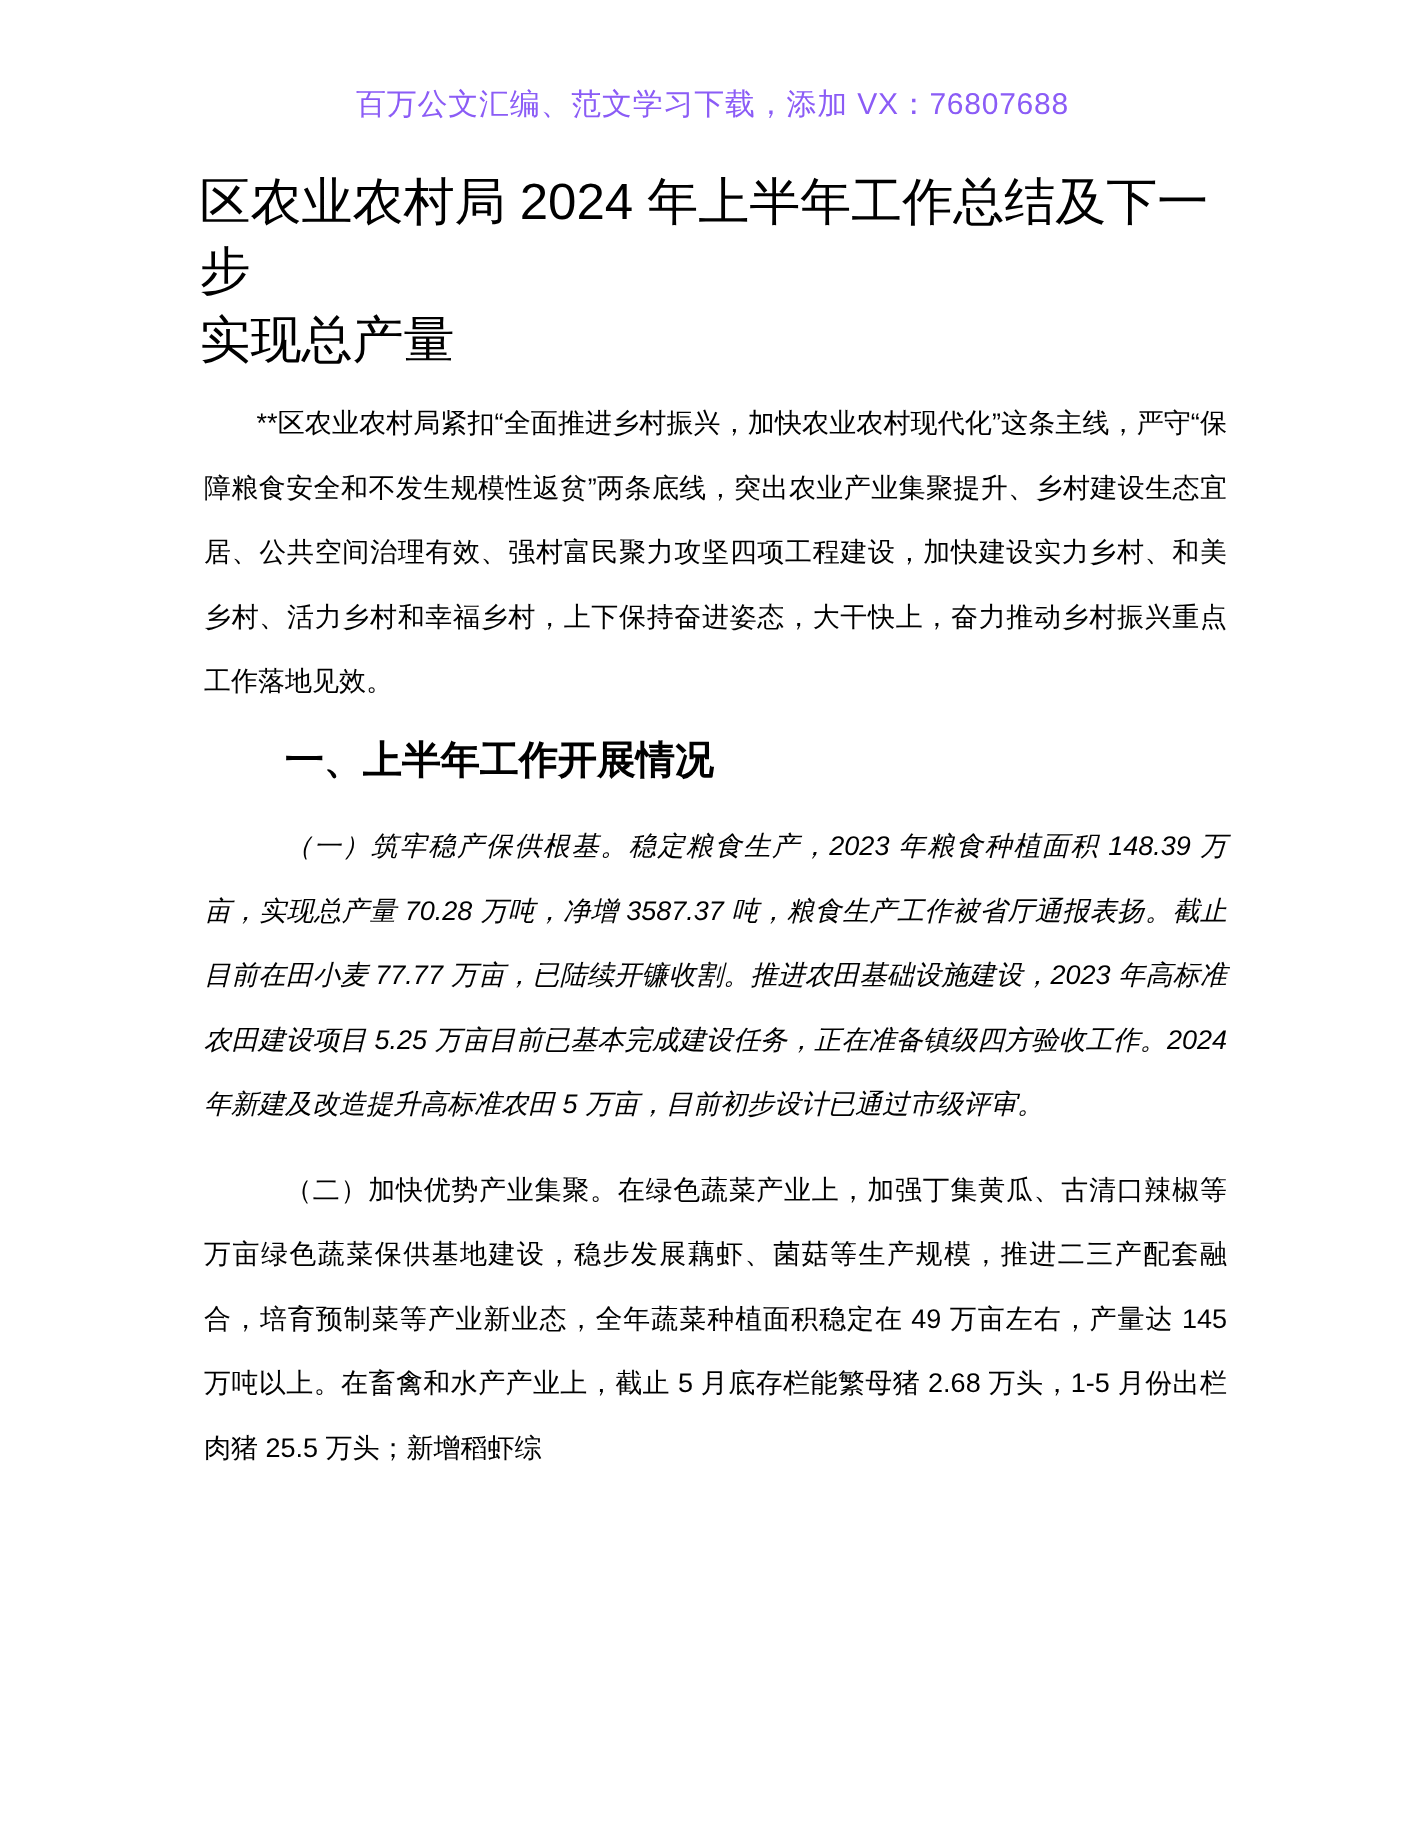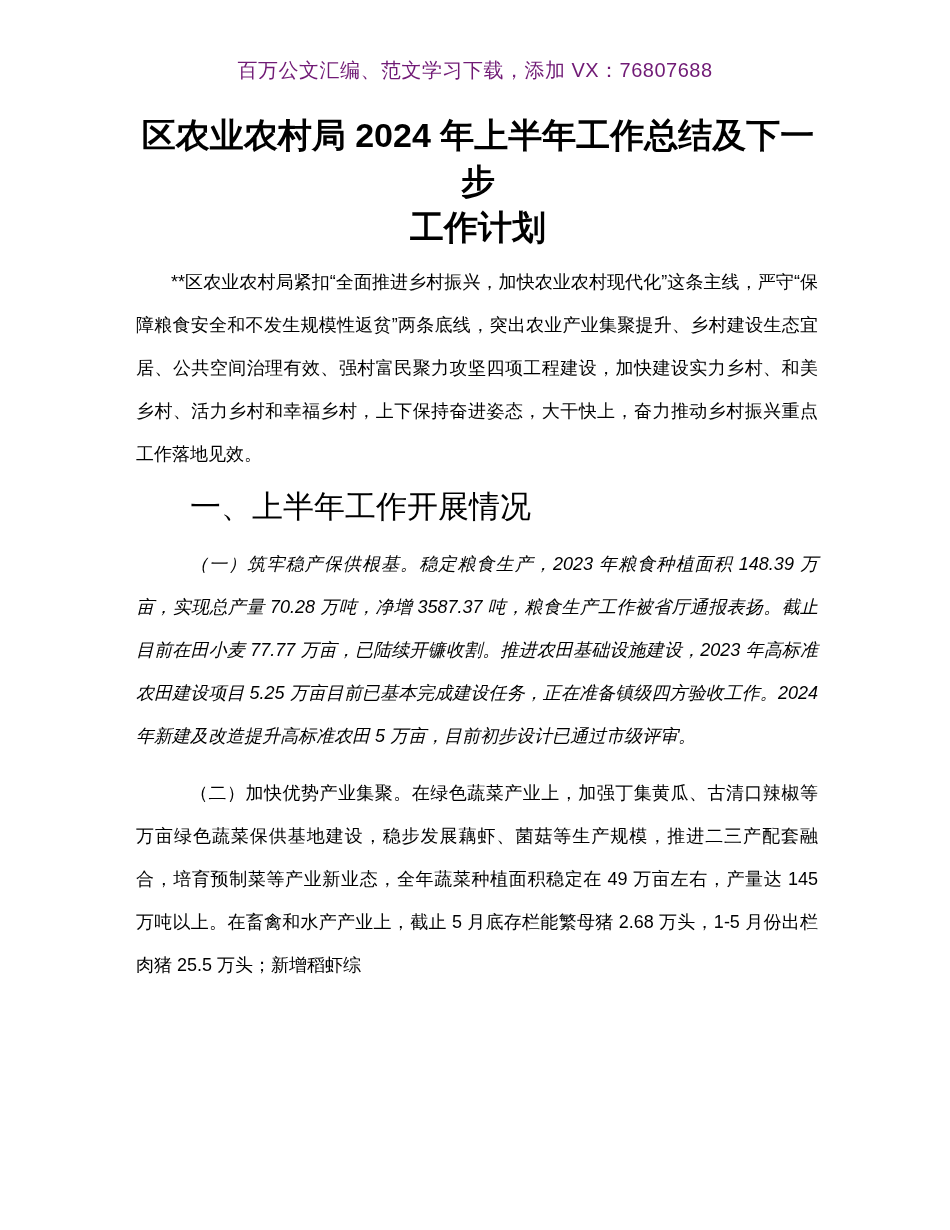--- a/index.html
+++ b/index.html
@@ -15,56 +15,55 @@
     width: 950px;
     height: 1230px;
     padding-top: 56px;
     background: #ffffff;
   }
   .promo {
     width: 100%;
     text-align: center;
     font-size: 20px;
     line-height: 28px;
-    color: #701a75;
+    color: #8b5cf6;
     letter-spacing: 0.5px;
   }
   .doc-title {
     width: 690px;
     margin: 28px 0 0 133px;
-    text-align: center;
     font-size: 34px;
-    font-weight: bold;
+    font-weight: normal;
     line-height: 46px;
   }
   .title-line { display: block; }
   .body-text {
     width: 682px;
     margin-left: 136px;
     font-size: 18px;
     line-height: 43px;
     text-align: justify;
     text-justify: inter-ideograph;
     word-break: break-all;
   }
   .intro-para   { margin-top: 11px; text-indent: 35px; }
-  .section-head { margin-top: 9px;  text-indent: 54px; font-size: 31px; font-weight: normal; }
+  .section-head { margin-top: 9px;  text-indent: 54px; font-size: 26px; font-weight: bold; }
   .para-1       { margin-top: 15px; text-indent: 54px; font-style: italic; }
   .para-2       { margin-top: 14px; text-indent: 54px; }
 </style>
 </head>
 <body>
 
 <div class="page">
 
   <div class="promo">百万公文汇编、范文学习下载，添加 VX：76807688</div>
 
   <h1 class="doc-title">
     <span class="title-line">区农业农村局 2024 年上半年工作总结及下一步</span>
-    <span class="title-line">工作计划</span>
+    <span class="title-line">实现总产量</span>
   </h1>
 
   <p class="body-text intro-para">**区农业农村局紧扣“全面推进乡村振兴，加快农业农村现代化”这条主线，严守“保障粮食安全和不发生规模性返贫”两条底线，突出农业产业集聚提升、乡村建设生态宜居、公共空间治理有效、强村富民聚力攻坚四项工程建设，加快建设实力乡村、和美乡村、活力乡村和幸福乡村，上下保持奋进姿态，大干快上，奋力推动乡村振兴重点工作落地见效。</p>
 
   <h2 class="body-text section-head">一、上半年工作开展情况</h2>
 
   <p class="body-text para-1">（一）筑牢稳产保供根基。稳定粮食生产，2023 年粮食种植面积 148.39 万亩，实现总产量 70.28 万吨，净增 3587.37 吨，粮食生产工作被省厅通报表扬。截止目前在田小麦 77.77 万亩，已陆续开镰收割。推进农田基础设施建设，2023 年高标准农田建设项目 5.25 万亩目前已基本完成建设任务，正在准备镇级四方验收工作。2024 年新建及改造提升高标准农田 5 万亩，目前初步设计已通过市级评审。</p>
 
   <p class="body-text para-2">（二）加快优势产业集聚。在绿色蔬菜产业上，加强丁集黄瓜、古清口辣椒等万亩绿色蔬菜保供基地建设，稳步发展藕虾、菌菇等生产规模，推进二三产配套融合，培育预制菜等产业新业态，全年蔬菜种植面积稳定在 49 万亩左右，产量达 145 万吨以上。在畜禽和水产产业上，截止 5 月底存栏能繁母猪 2.68 万头，1-5 月份出栏肉猪 25.5 万头；新增稻虾综</p>
 

